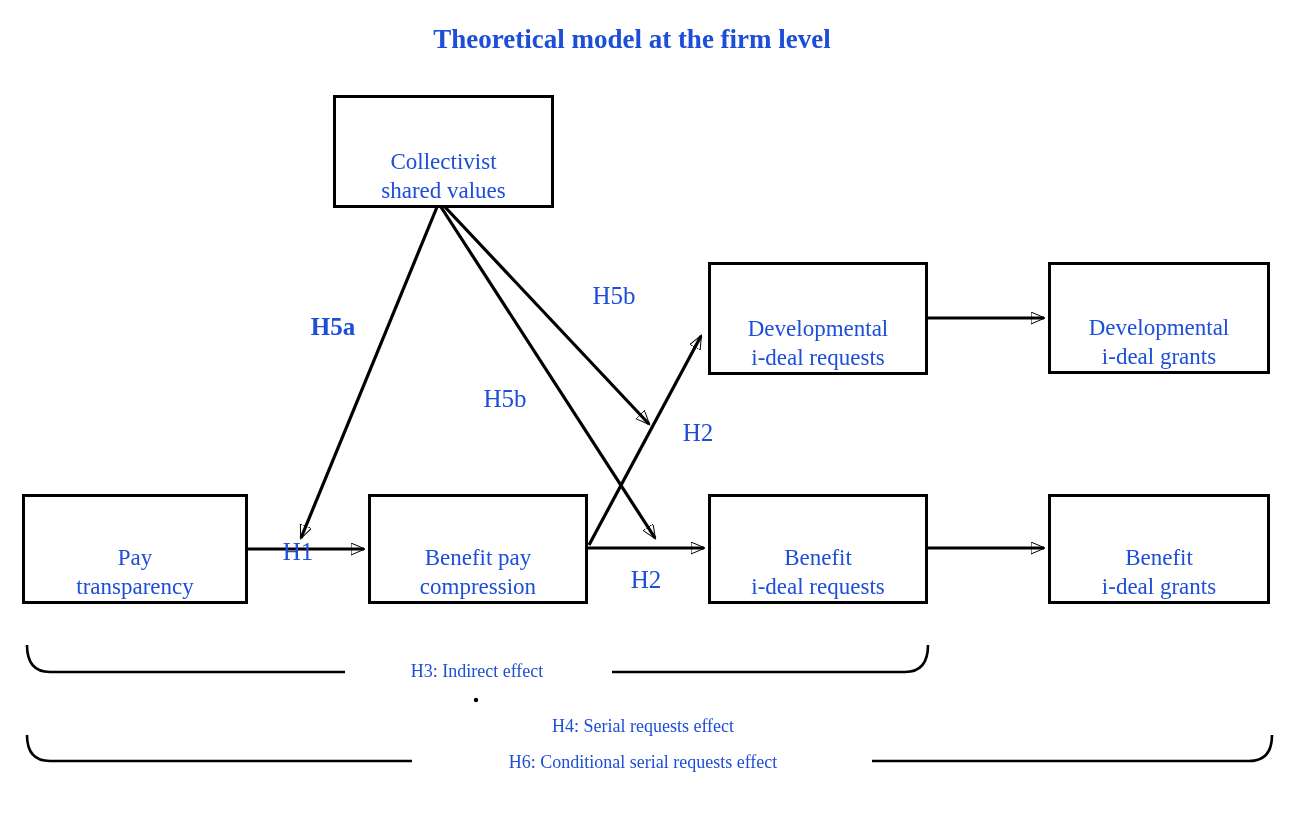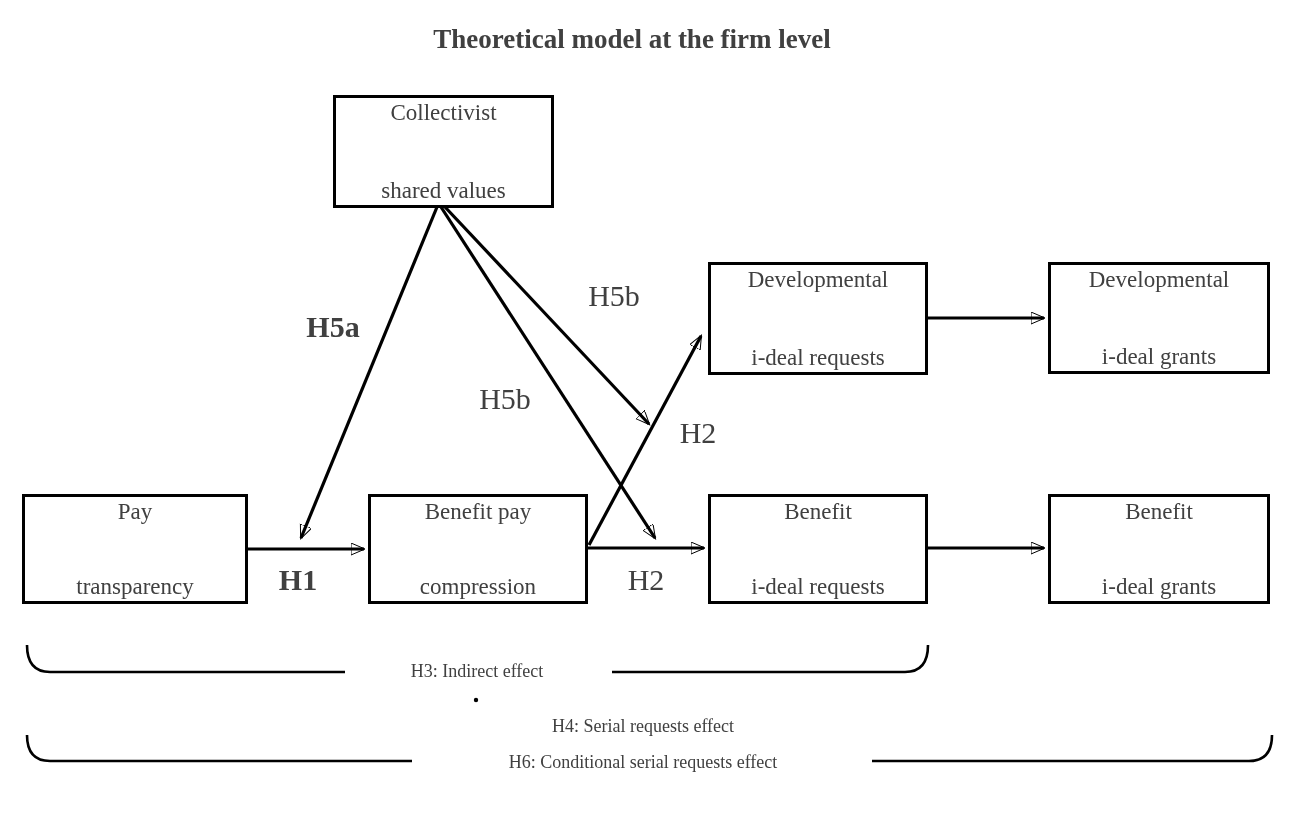--- a/index.html
+++ b/index.html
@@ -6,60 +6,60 @@
     margin: 0;
     padding: 0;
     background: #ffffff;
   }
   .canvas {
     position: relative;
     width: 1304px;
     height: 834px;
     background: #ffffff;
     font-family: "Liberation Serif", "DejaVu Serif", serif;
-    color: #404040;
+    color: #1d4ed8;
     overflow: hidden;
   }
   .title {
     position: absolute;
     left: 632px;
     top: 24px;
     transform: translateX(-50%);
     font-size: 27px;
     font-weight: bold;
     white-space: nowrap;
   }
   .node {
     position: absolute;
     border: 3px solid #000000;
     background: #ffffff;
     display: flex;
     flex-direction: column;
     align-items: center;
-    justify-content: space-between;
+    justify-content: flex-end;
     text-align: center;
     font-size: 23px;
     line-height: 29px;
     box-sizing: border-box;
   }
   .node-collectivist { left: 333px; top: 95px;  width: 221px; height: 113px; }
   .node-pay          { left: 22px;  top: 494px; width: 226px; height: 110px; }
   .node-vpc          { left: 368px; top: 494px; width: 220px; height: 110px; }
   .node-devreq       { left: 708px; top: 262px; width: 220px; height: 113px; }
   .node-devgrant     { left: 1048px;top: 262px; width: 222px; height: 112px; }
   .node-benreq       { left: 708px; top: 494px; width: 220px; height: 110px; }
   .node-bengrant     { left: 1048px;top: 494px; width: 222px; height: 110px; }
 
   .plabel {
     position: absolute;
     transform: translate(-50%, -50%);
-    font-size: 30px;
+    font-size: 25px;
     white-space: nowrap;
   }
-  .plabel-h1        { left: 298px; top: 580px; font-weight: bold; }
+  .plabel-h1        { left: 298px; top: 552px; }
   .plabel-h2-upper  { left: 698px; top: 433px; }
   .plabel-h2-lower  { left: 646px; top: 580px; }
   .plabel-h5a       { left: 333px; top: 327px; font-weight: bold; }
   .plabel-h5b-upper { left: 614px; top: 296px; }
   .plabel-h5b-mid   { left: 505px; top: 399px; }
 
   .elabel {
     position: absolute;
     transform: translate(-50%, -50%);
     font-size: 18px;

